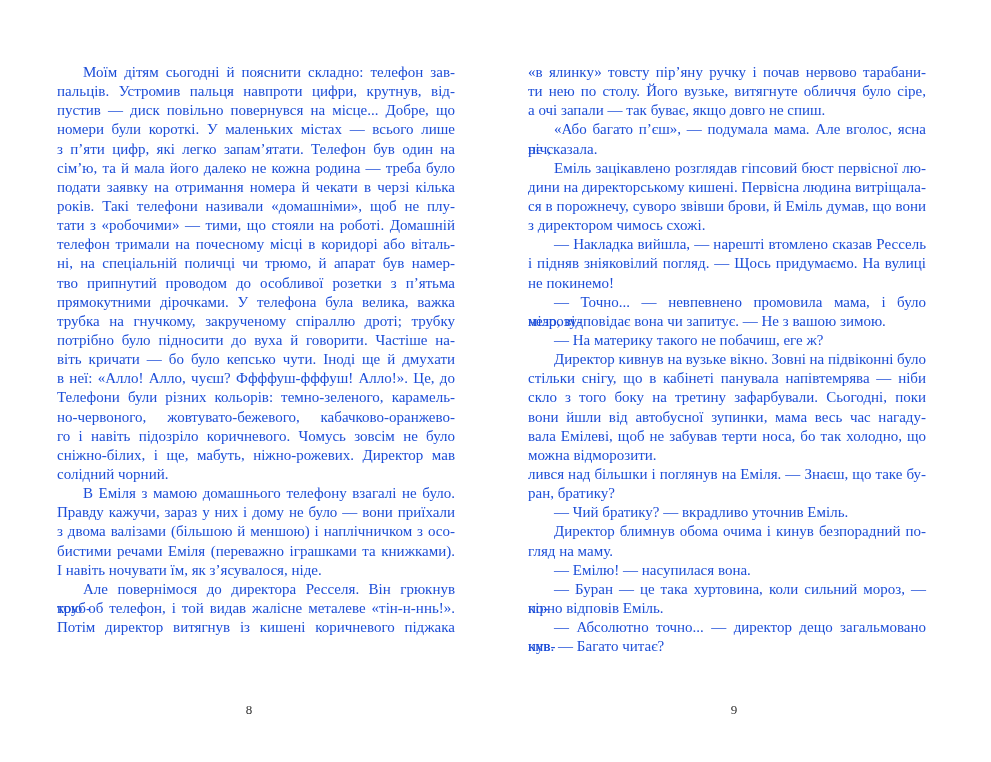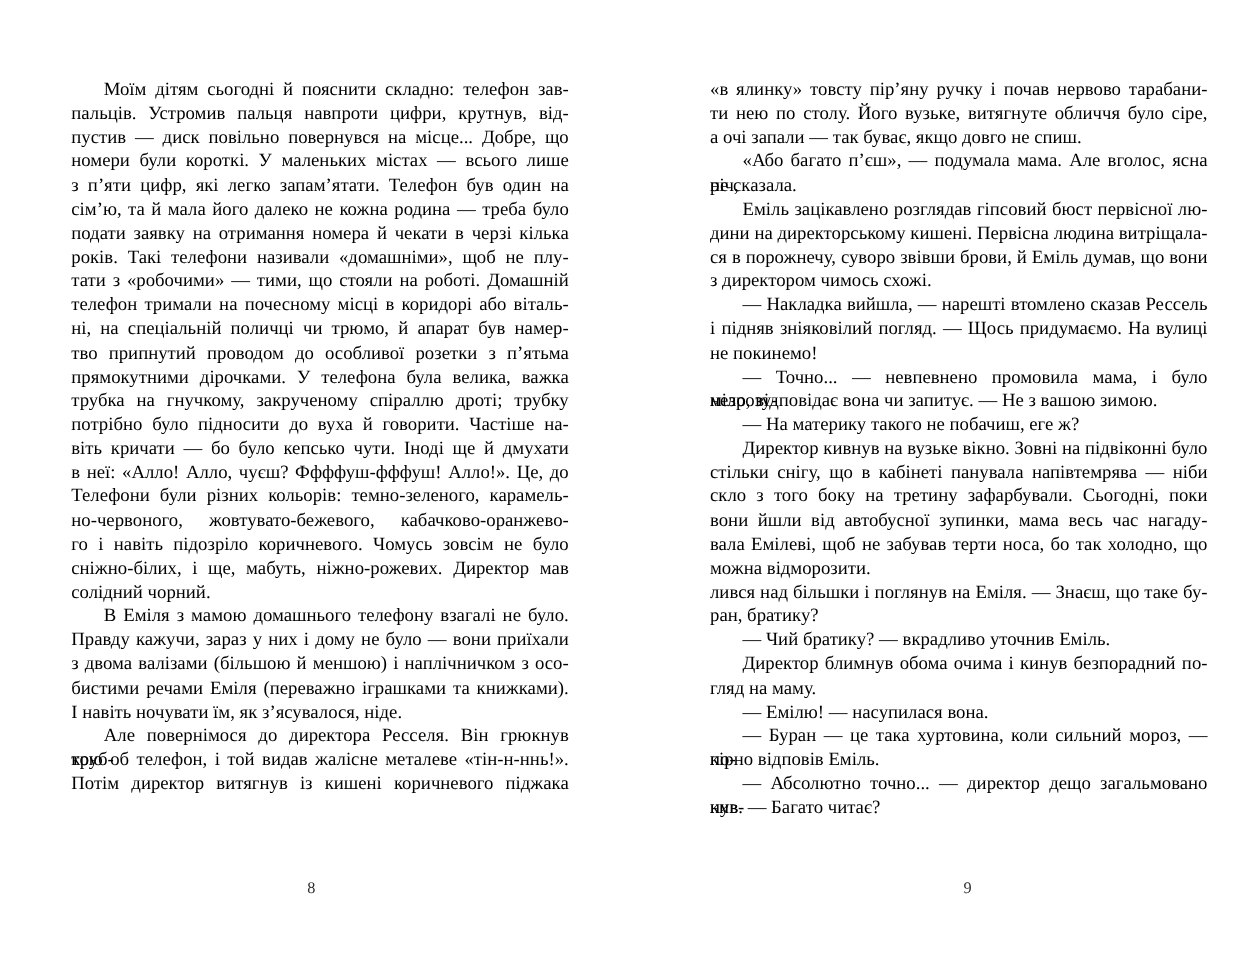--- a/index.html
+++ b/index.html
@@ -15,27 +15,27 @@
     font-family: "Liberation Serif", serif;
     overflow: hidden;
   }
   .page {
     position: absolute;
     top: 0;
     width: 398px;
     height: 762px;
   }
   .page.left  { left: 57px;  }
-  .page.right { left: 568px; }
+  .page.right { left: 528px; }
   .text-block {
     position: absolute;
     top: 63px;
     left: 0;
     width: 398px;
-    color: #000000;
+    color: #1d4ed8;
     font-size: 15px;
     line-height: 19.15px;
   }
   .line {
     text-align: justify;
     text-align-last: justify;
     height: 19.15px;
   }
   .line.endpar { text-align-last: left; }
   .line.indent { text-indent: 26px; }

